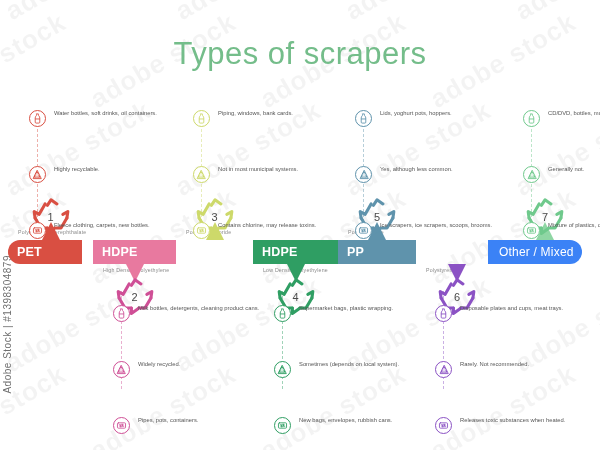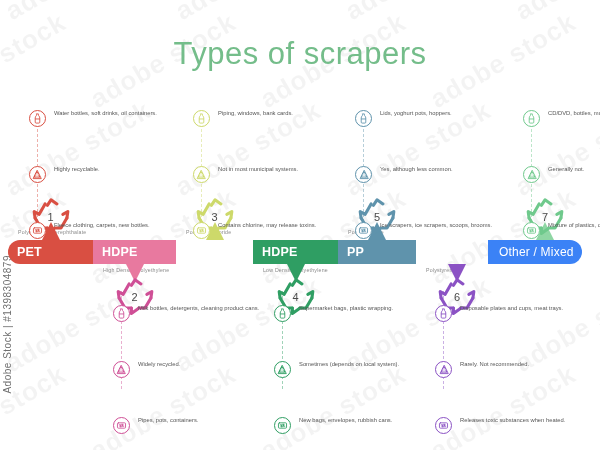--- a/index.html
+++ b/index.html
@@ -116,21 +116,21 @@
       <div class="wm-tile" style="font-size: 26px; left: 255px; top: 440px; transform: rotate(-30deg);">adobe stock</div>
       <div class="wm-tile" style="font-size: 26px; left: 425px; top: 440px; transform: rotate(-30deg);">adobe stock</div>
       <div class="wm-tile" style="font-size: 26px; left: 595px; top: 440px; transform: rotate(-30deg);">adobe stock</div>
     </div>
 
   <div class="wm-id">Adobe Stock | #1398304879</div>
 
   <div class="title">Types of scrapers</div>
 
   <div class="bar" id="bar">
-      <div class="seg first" style="left: 0px; width: 85px; background: rgb(217, 79, 66);">
+      <div class="seg first" style="left: 0px; width: 74px; background: rgb(217, 79, 66);">
         <span>PET</span>
       </div>
       <div class="subcap" style="left: 10px; top: -9px;">Polyethylene Terephthalate</div>
       <div class="seg" style="left: 85px; width: 83px; background: rgb(232, 121, 159);">
         <span>HDPE</span>
       </div>
       <div class="subcap" style="left: 95px; top: 29px;">High Density Polyethylene</div>
       <div class="subcap" style="left: 178px; top: -9px;">Polyvinyl Chloride</div>
       <div class="seg" style="left: 245px; width: 85px; background: rgb(47, 158, 99);">
         <span>HDPE</span>

